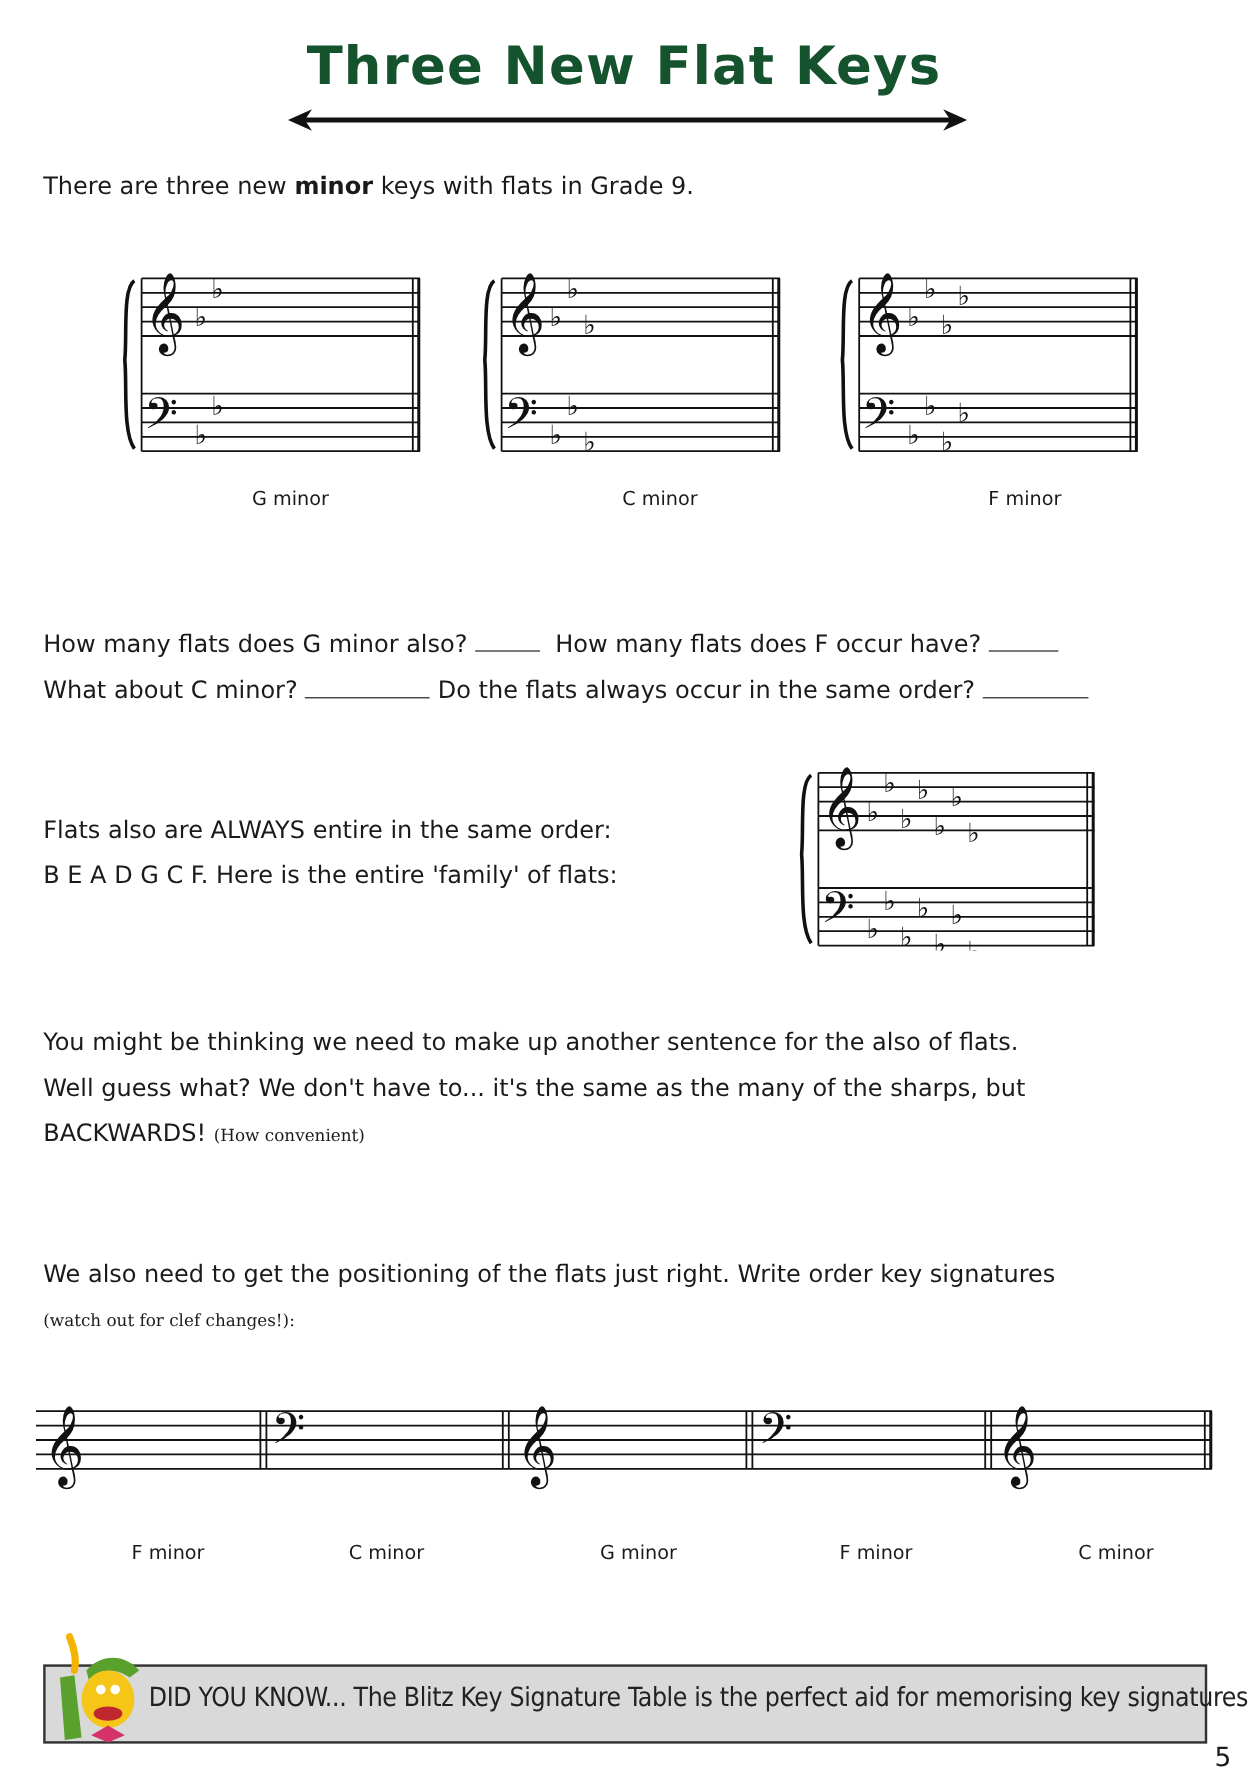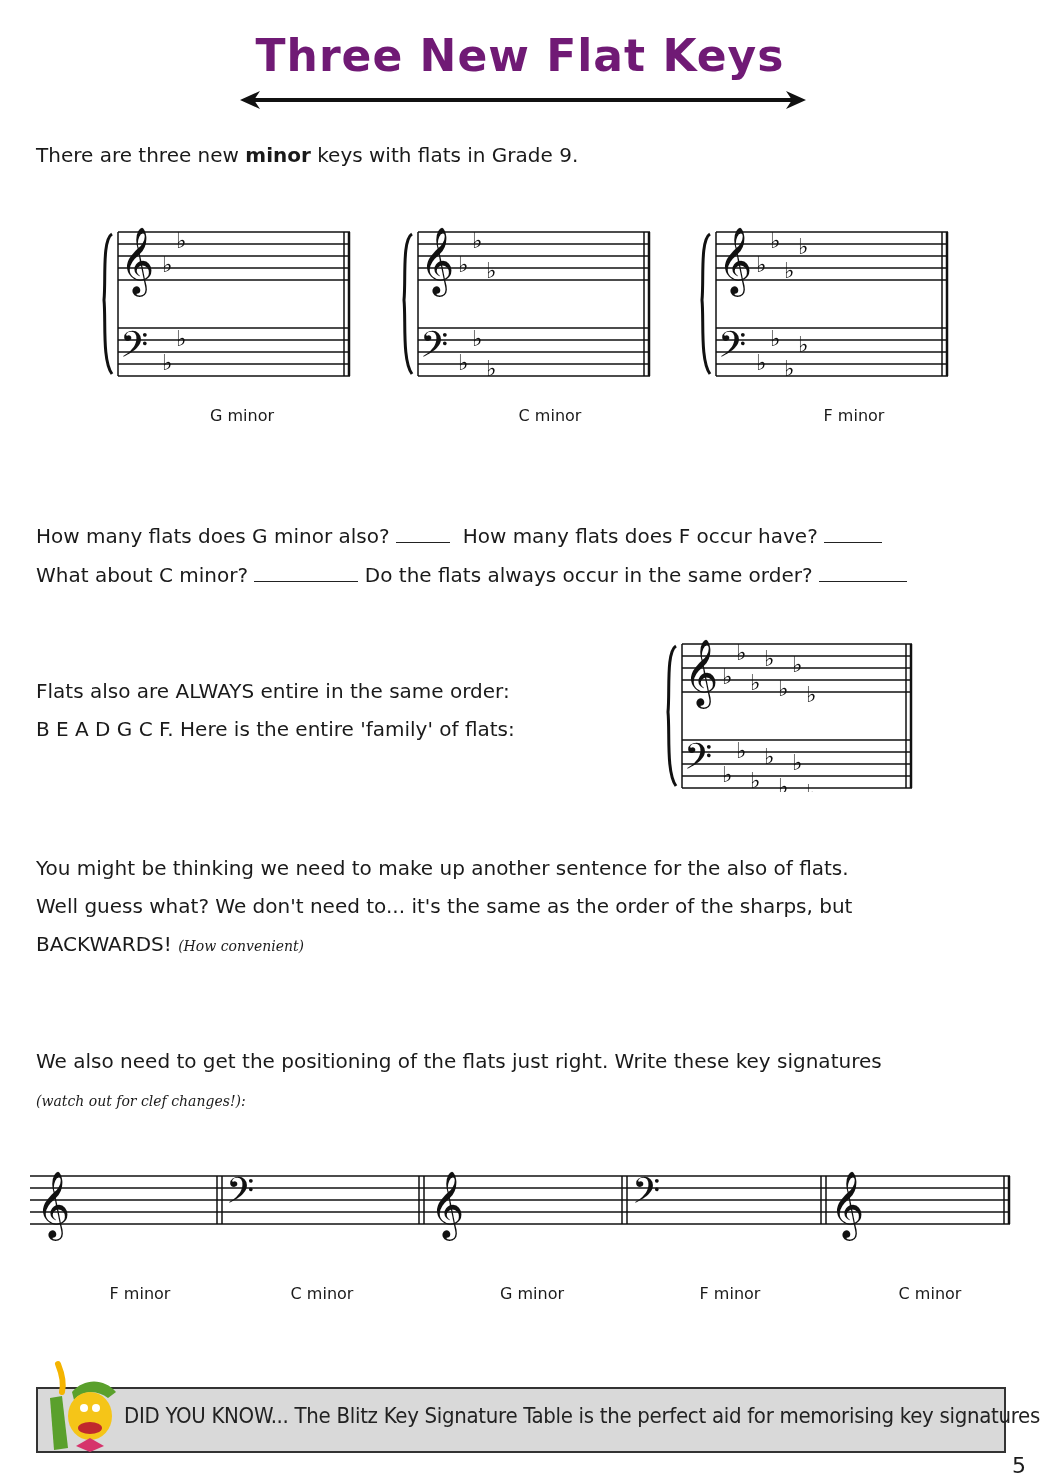--- a/index.html
+++ b/index.html
@@ -1,23 +1,23 @@
 <!DOCTYPE html>
 <html><head>
   <meta charset="utf-8">
   <style>
     html, body { margin:0; padding:0; background:#ffffff; }
     body { width:1040px; height:1484px; position:relative; overflow:hidden;
            font-family:"DejaVu Sans", sans-serif; color:#1a1a1a; }
     .abs { position:absolute; }
     .title { left:0; width:1040px; top:30px; text-align:center; font-size:44px; font-weight:bold;
-             font-family:"DejaVu Sans", sans-serif; letter-spacing:1px; color:#701a75; }
+             font-family:"DejaVu Sans", sans-serif; letter-spacing:1px; color:#14532d; }
     .para { font-size:20px; line-height:38px; white-space:nowrap; }
     .para b { font-weight:bold;text-align:center; }
-    .small { font-family:"DejaVu Serif", serif; font-size:14px; font-style:italic; }
+    .small { font-family:"DejaVu Serif", serif; font-size:14px; }
     .cap { font-size:16px; text-align:center; width:160px; }
     .blank { display:inline-block; border-bottom:1.5px solid #222; height:18px; vertical-align:baseline; }
     svg text { font-family:"DejaVu Serif", serif; }
     .dyk { left:36px; top:1387px; width:970px; height:66px; background:#d9d9d9; border:2px solid #333;
            box-sizing:border-box; }
     .dyk-text { left:124px; top:1403px; font-family:"DejaVu Sans Condensed","DejaVu Sans", sans-serif;
                 font-size:22px; letter-spacing:-0.3px; white-space:nowrap; color:#222; }
     .pagenum { left:1012px; top:1453px; font-size:22px; }
   </style>
 </head>
@@ -163,27 +163,27 @@
   <text x="60" y="170" font-size="22" fill="#111">♭</text>
     <text x="74" y="146" font-size="22" fill="#111">♭</text>
     <text x="88" y="176" font-size="22" fill="#111">♭</text>
     <text x="102" y="152" font-size="22" fill="#111">♭</text>
     <text x="116" y="182" font-size="22" fill="#111">♭</text>
     <text x="130" y="158" font-size="22" fill="#111">♭</text>
     <text x="144" y="188" font-size="22" fill="#111">♭</text>
 </svg>
 
 <div class="abs para" style="left:36px;top:849px">You might be thinking we need to make up another sentence for the also of flats.</div>
-<div class="abs para" style="left:36px;top:887px">Well guess what? We don't need to... it's the same as the order of the sharps, but</div>
+<div class="abs para" style="left:36px;top:887px">Well guess what? We don't have to... it's the same as the many of the sharps, but</div>
 <div class="abs para" style="left:36px;top:925px">
   <span>BACKWARDS!</span>
   <span class="small">(How convenient)</span>
 </div>
 
-<div class="abs para" style="left:36px;top:1042px">We also need to get the positioning of the flats just right. Write these key signatures</div>
+<div class="abs para" style="left:36px;top:1042px">We also need to get the positioning of the flats just right. Write order key signatures</div>
 <div class="abs para small" style="left:36px;top:1082px">(watch out for clef changes!):</div>
 
 <svg class="abs" style="left:30px;top:1150px" width="984" height="110">
   <g stroke="#111" stroke-width="1.5">
     <line x1="0" y1="26" x2="980" y2="26"></line>
       <line x1="0" y1="38" x2="980" y2="38"></line>
       <line x1="0" y1="50" x2="980" y2="50"></line>
       <line x1="0" y1="62" x2="980" y2="62"></line>
       <line x1="0" y1="74" x2="980" y2="74"></line>
     <line x1="187" y1="26" x2="187" y2="74"></line>

